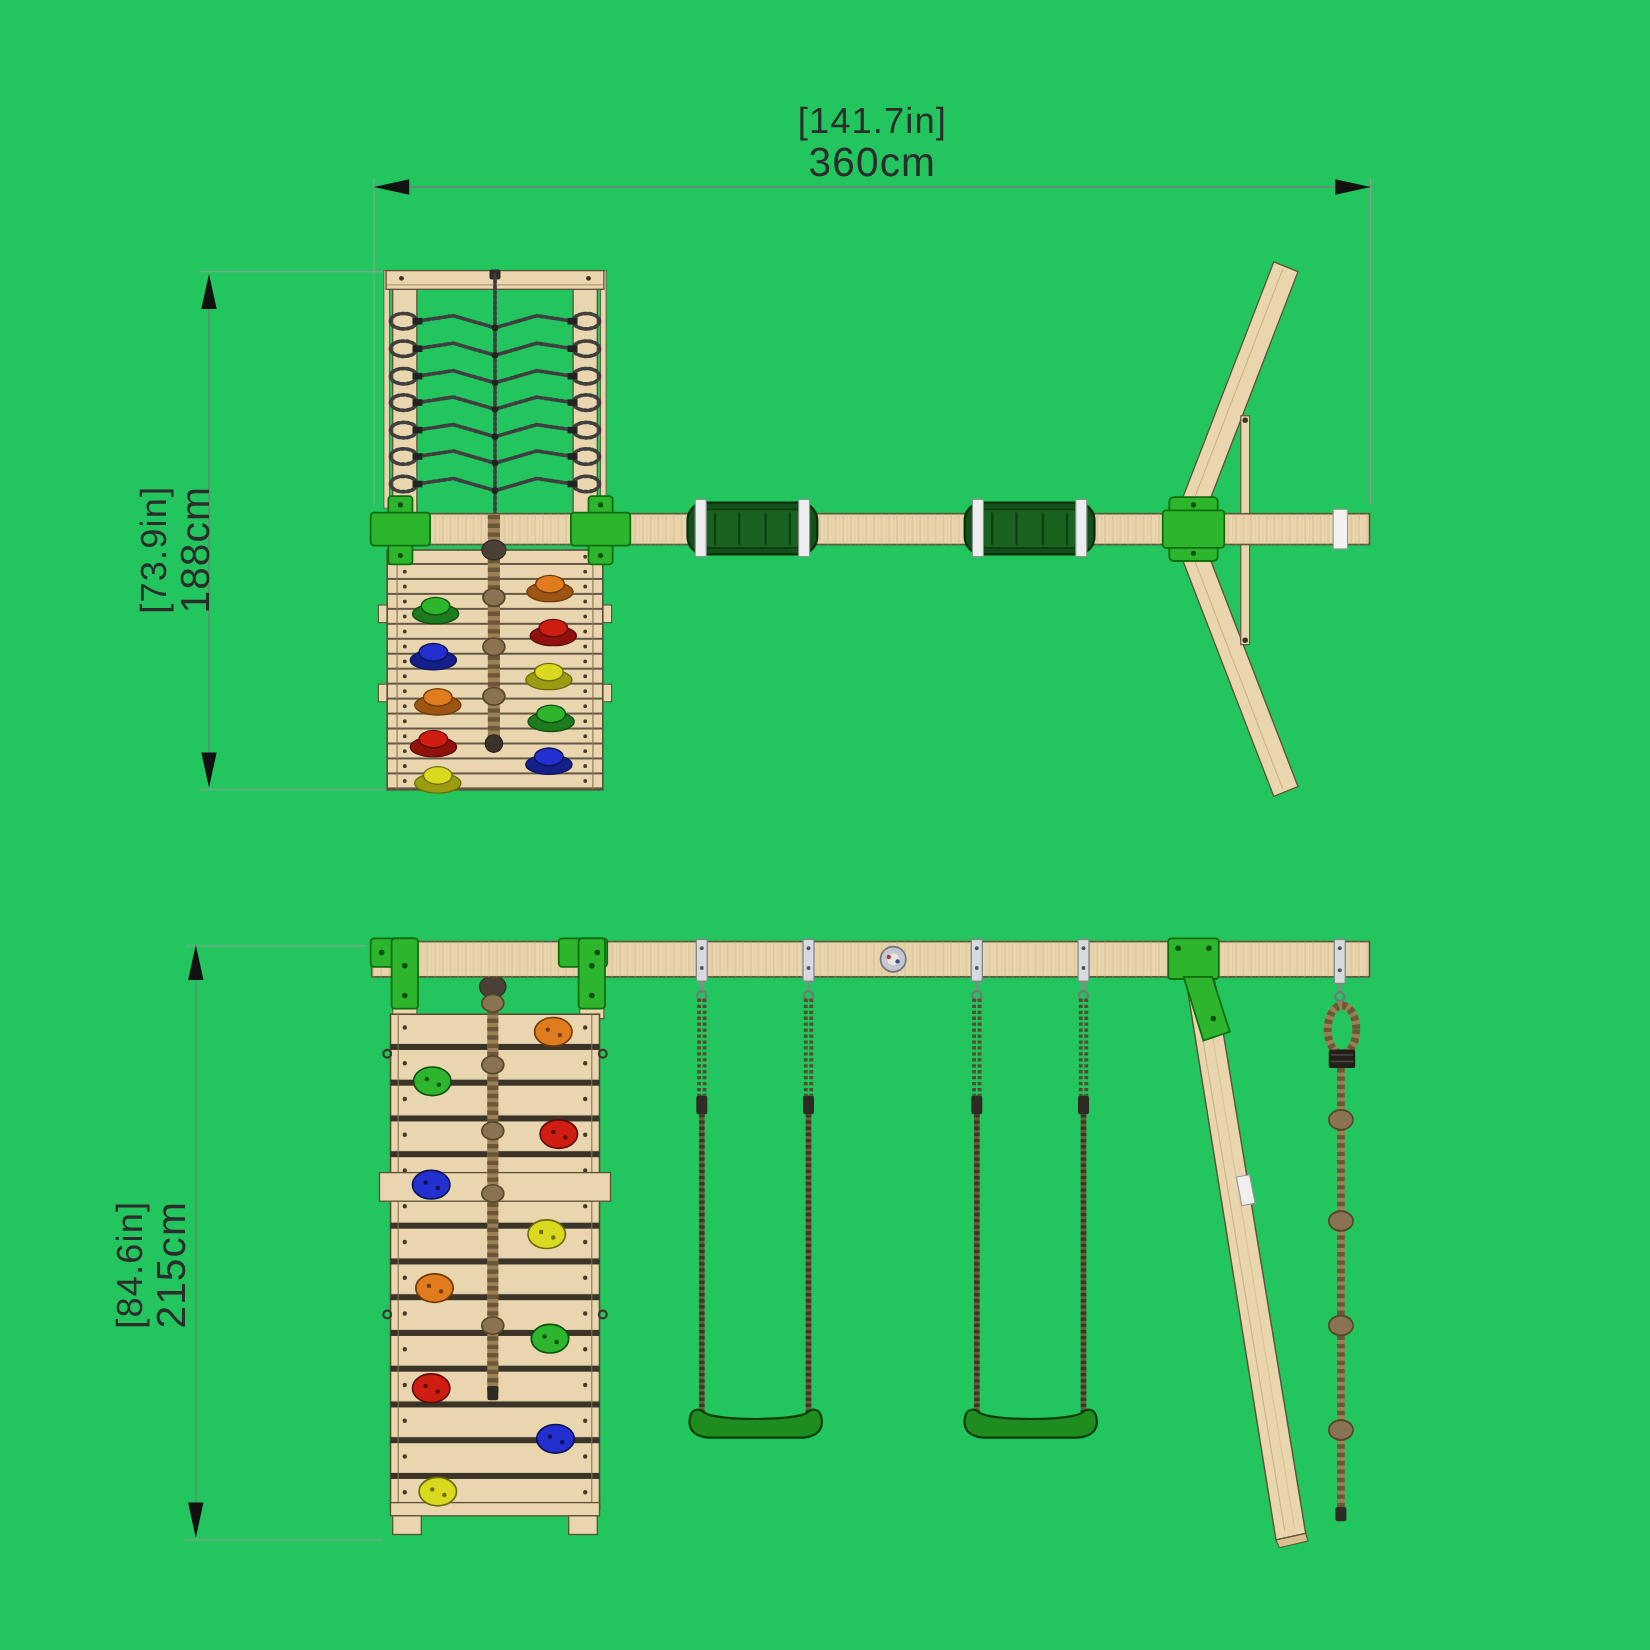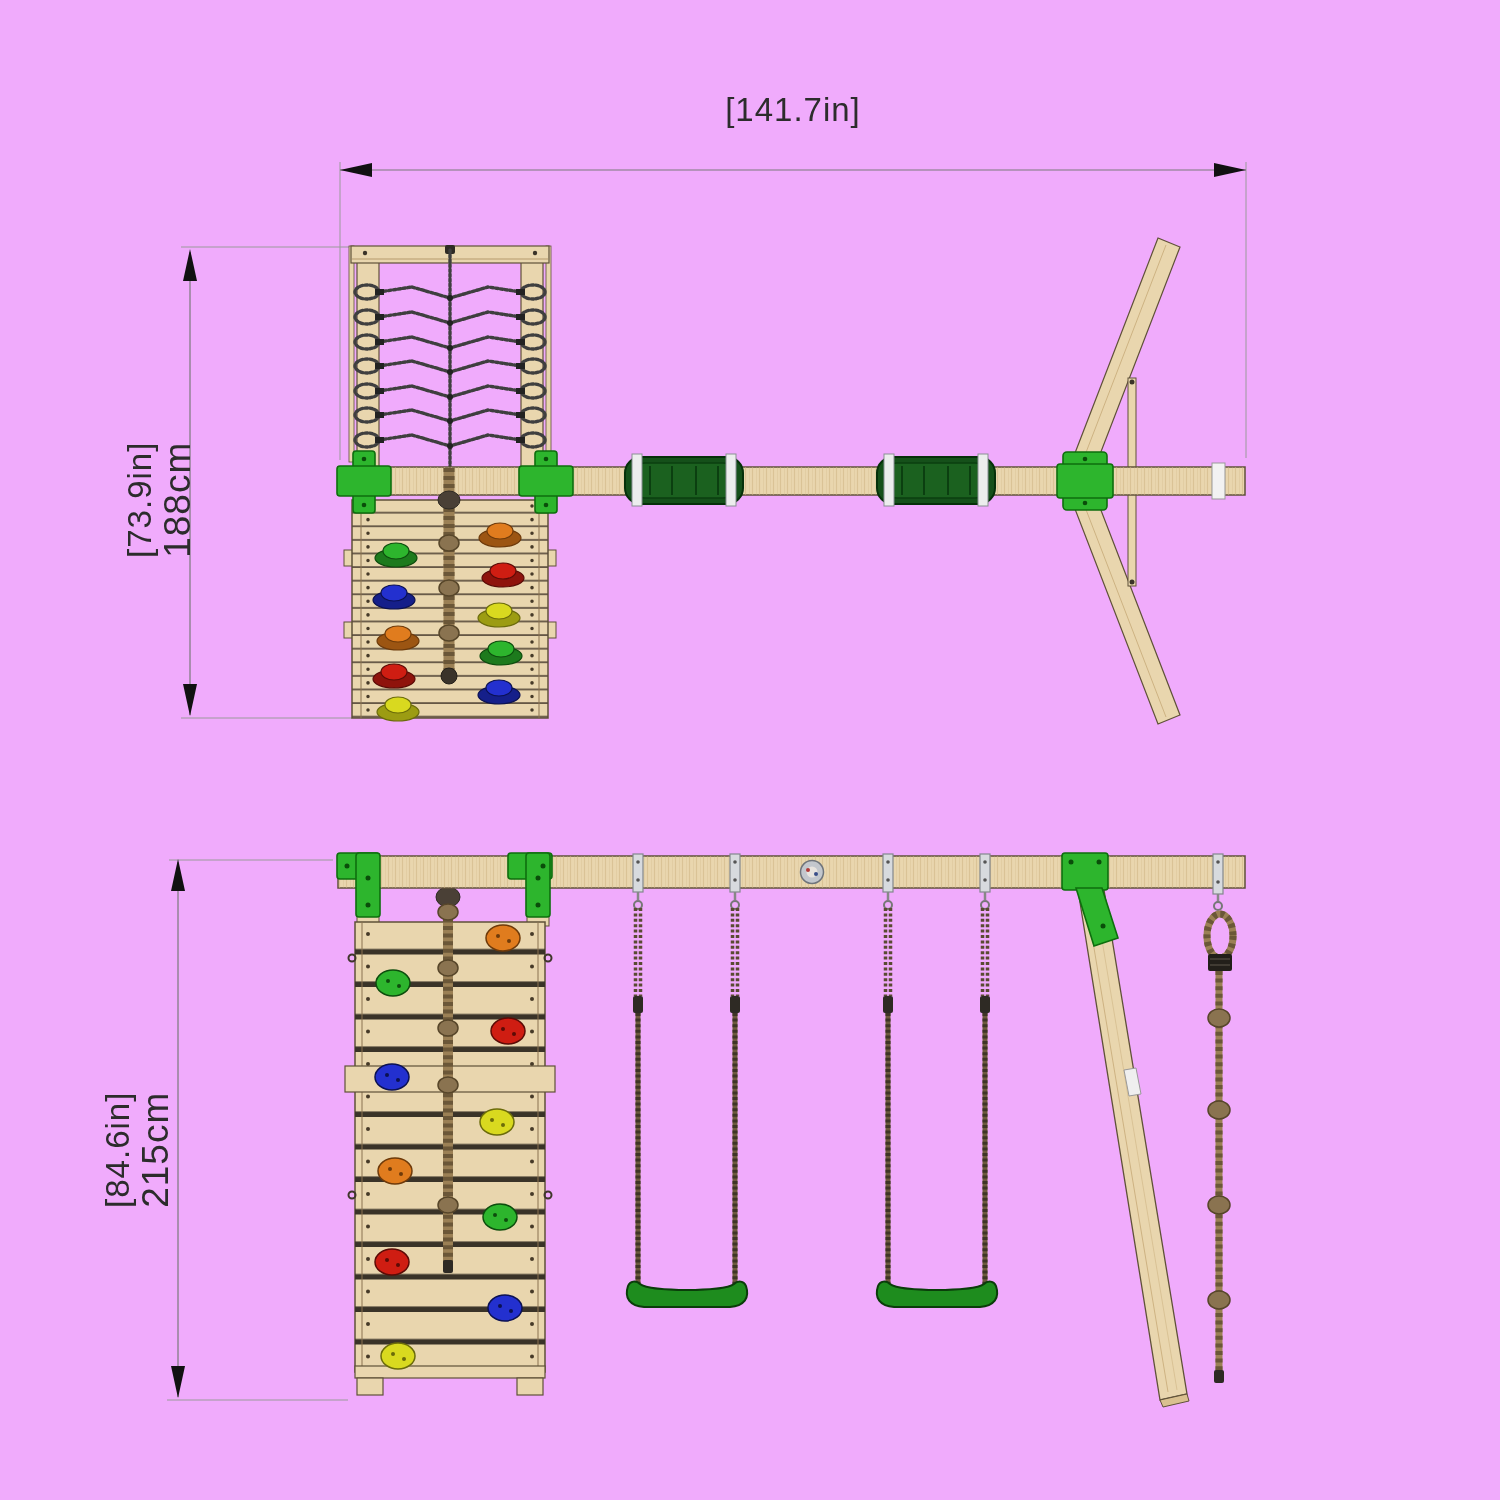--- a/index.html
+++ b/index.html
@@ -1,16 +1,16 @@
 <!DOCTYPE html>
 <html><head>
 <meta charset="utf-8">
 <style>
   html,body{margin:0;padding:0;background:#ffffff;}
-  .stage{position:relative;width:1500px;height:1500px;background:#f0abfc;overflow:hidden;
+  .stage{position:relative;width:1500px;height:1500px;background:#22c55e;overflow:hidden;
          font-family:"Liberation Sans",sans-serif;}
   svg{position:absolute;left:0;top:0;}
   .dimlabel{position:absolute;text-align:center;color:#2c2c2c;letter-spacing:1px;line-height:1.08;}
   .lab-in{font-size:33px;font-weight:400;}
   .lab-cm{font-size:37px;font-weight:400;}
   .rot{transform:rotate(-90deg);transform-origin:center center;}
 </style>
 </head>
 <body>
 
@@ -445,20 +445,21 @@
     <ellipse cx="1219" cy="1110" rx="11" ry="9" fill="#8a7350" stroke="#57462a" stroke-width="1.5"></ellipse>
     <ellipse cx="1219" cy="1205" rx="11" ry="9" fill="#8a7350" stroke="#57462a" stroke-width="1.5"></ellipse>
     <ellipse cx="1219" cy="1300" rx="11" ry="9" fill="#8a7350" stroke="#57462a" stroke-width="1.5"></ellipse>
     <rect x="1214" y="1370" width="10" height="13" rx="2" fill="#2e2a24"></rect>
   </g>
 </g>
 </svg>
 
 <div class="dimlabel" style="left:643px;top:92px;width:300px;">
   <div class="lab-in">[141.7in]</div>
+  <div class="lab-cm">360cm</div>
 </div>
 
 <div class="dimlabel rot" style="left:10px;top:462px;width:300px;">
   <div class="lab-in">[73.9in]</div>
   <div class="lab-cm">188cm</div>
 </div>
 
 <div class="dimlabel rot" style="left:-12px;top:1112px;width:300px;">
   <div class="lab-in">[84.6in]</div>
   <div class="lab-cm">215cm</div>

